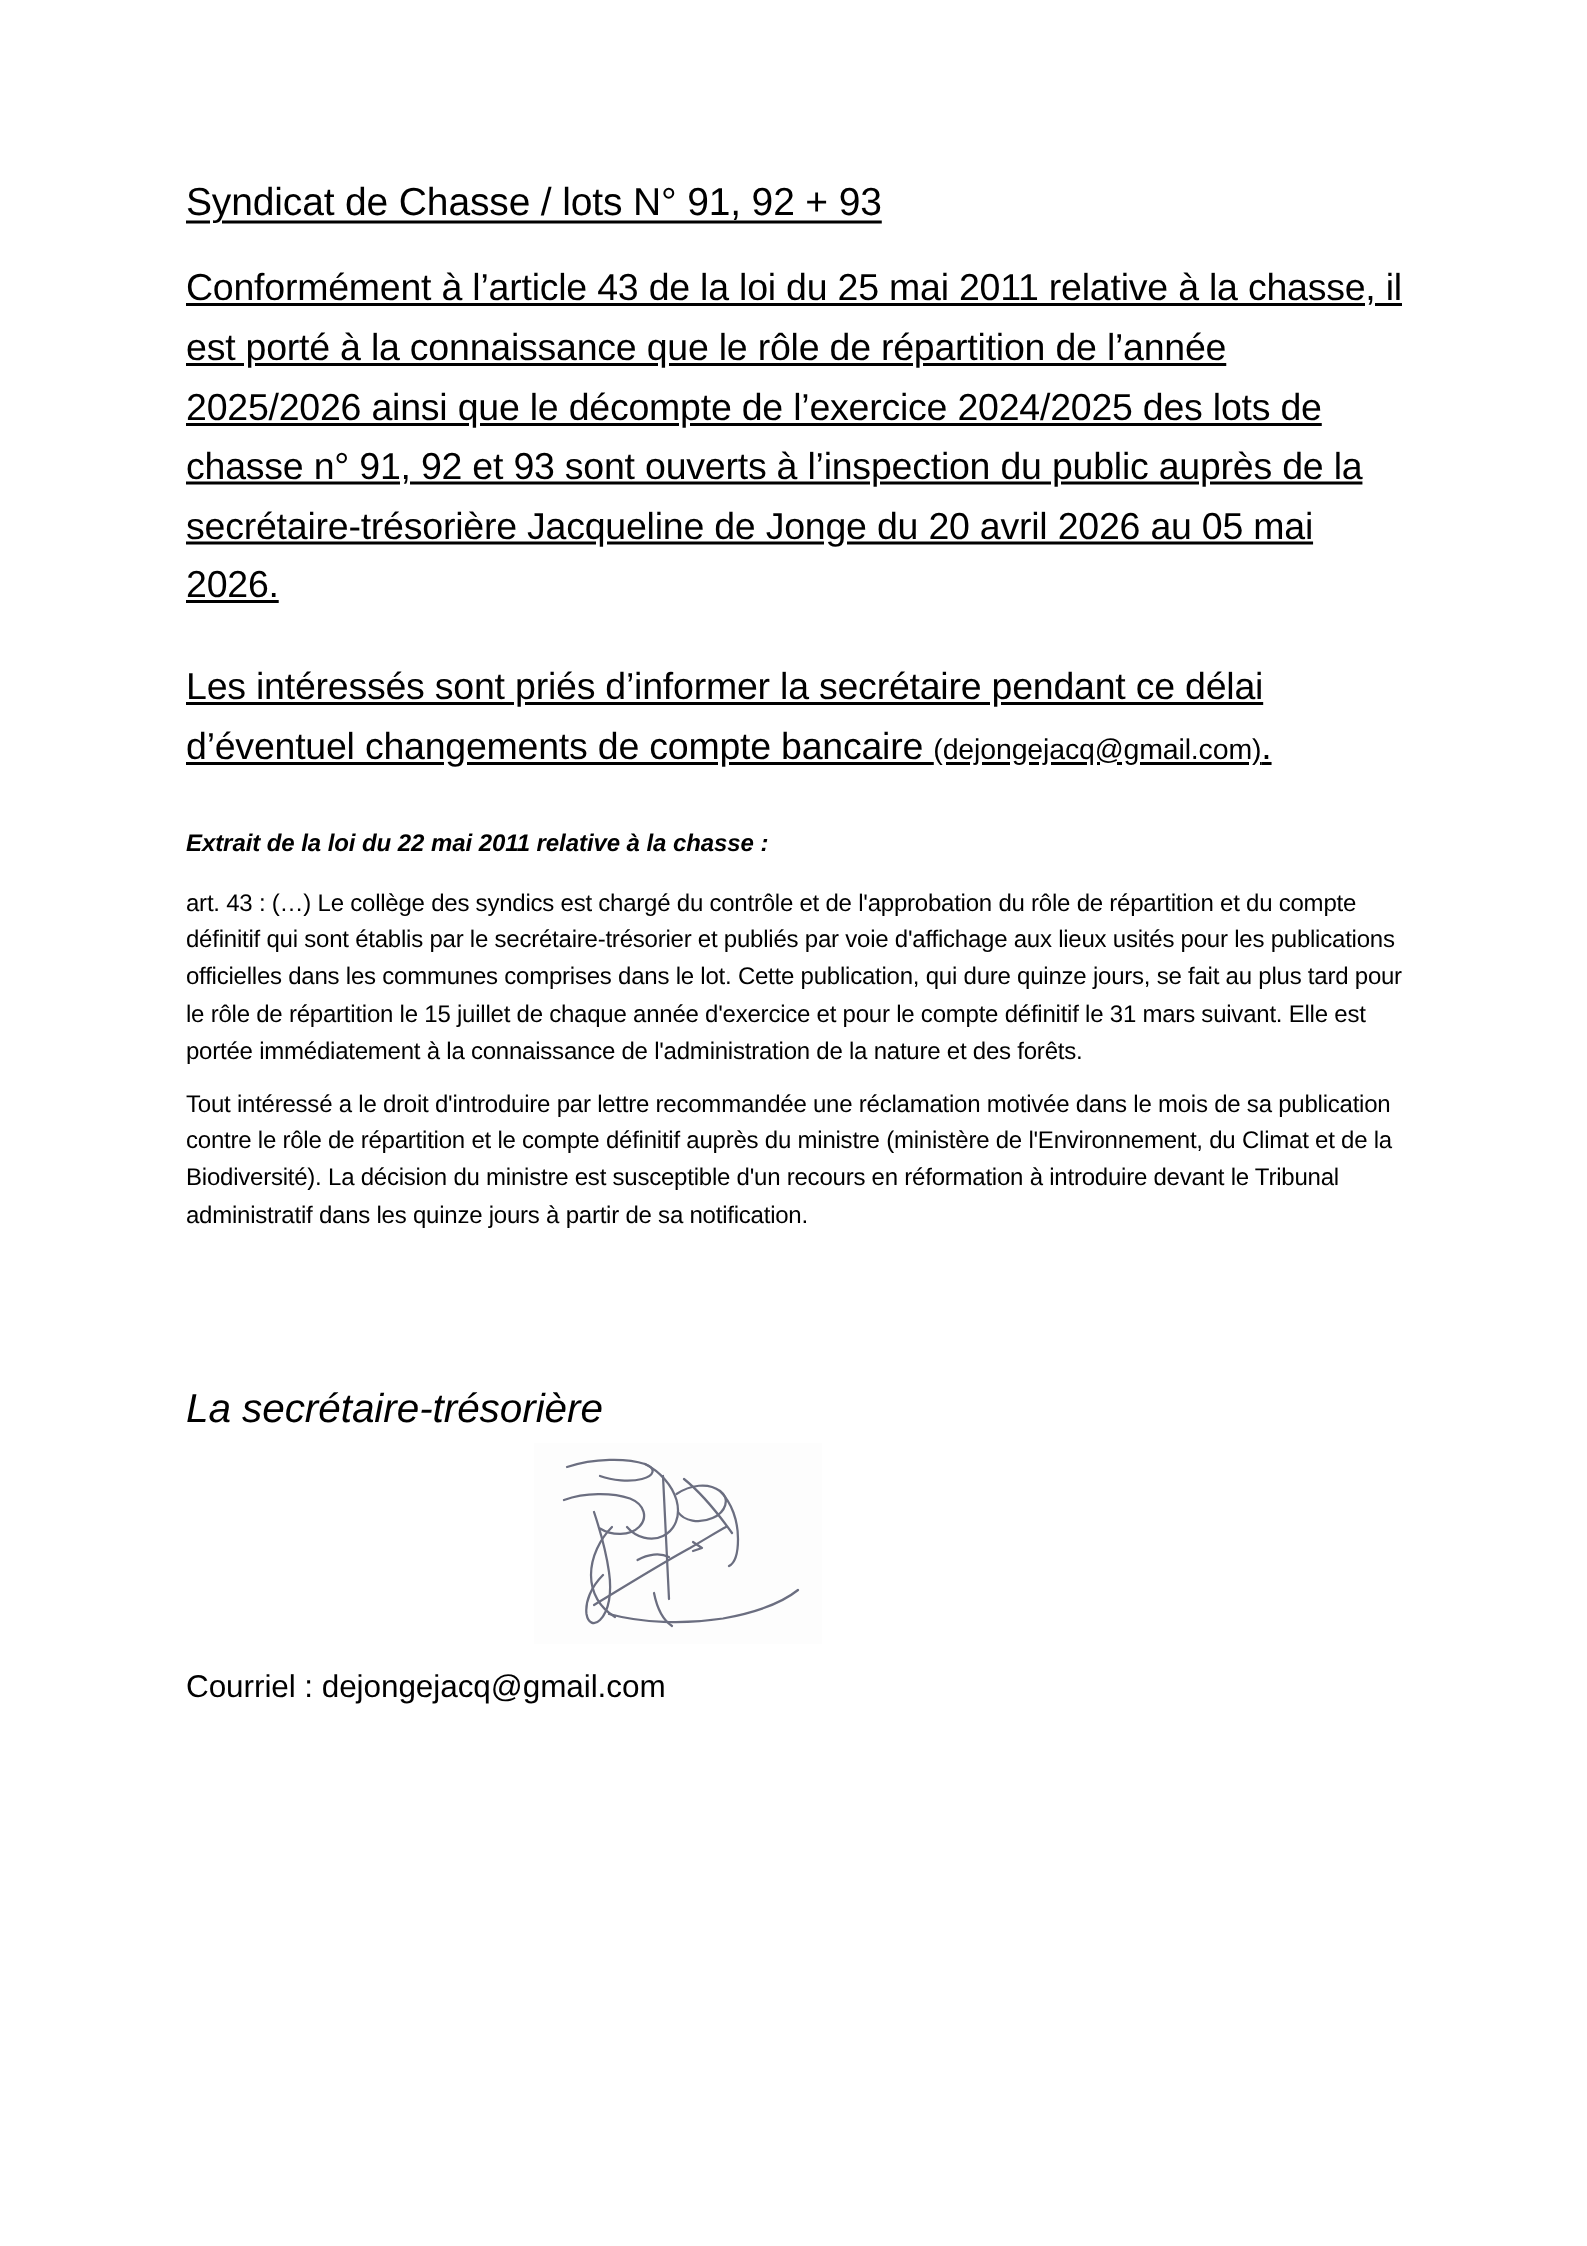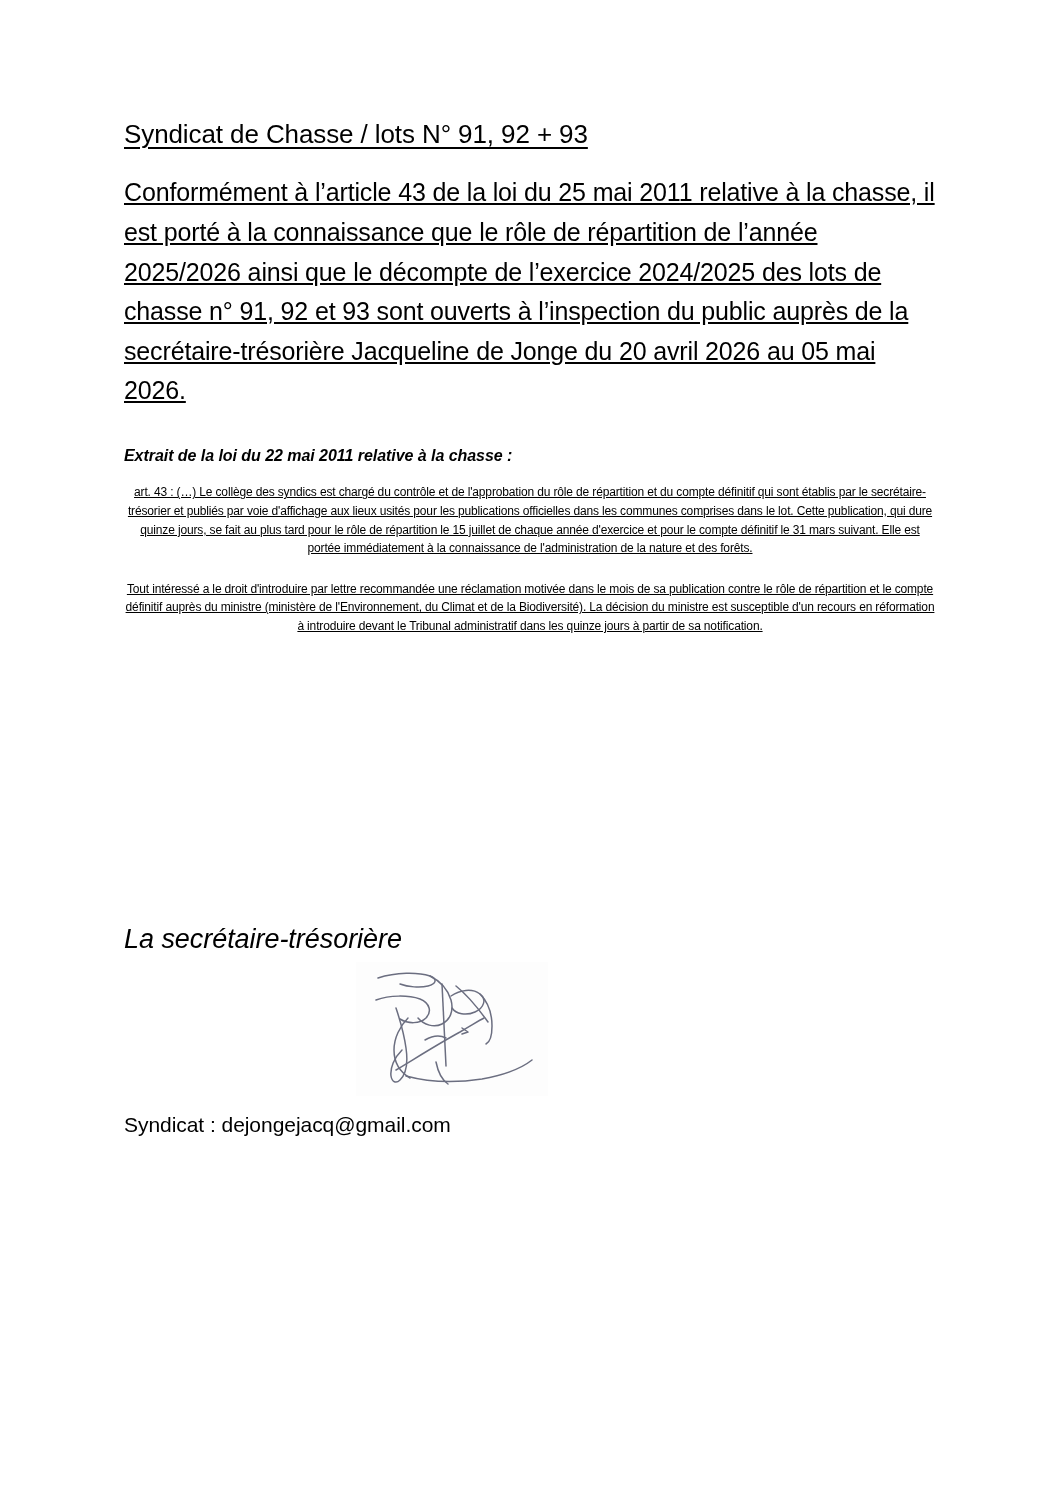--- a/index.html
+++ b/index.html
@@ -70,29 +70,28 @@
     font-size: 16px;
     font-style: italic;
     font-weight: bold;
     letter-spacing: -0.05px;
     margin: 34px 0 0 0;
     line-height: 1.4;
   }
 
   
   .legal-para {
-    font-size: 12px;
+    font-size: 16px;
     line-height: 1.55;
     letter-spacing: -0.15px;
     margin: 16px 0 0 0;
-    text-align: center;
+    text-align: left;
     max-width: 812px;
-    text-decoration: underline;
   }
-  .legal-para.second { margin-top: 22px; }
+  .legal-para.second { margin-top: 10px; }
 
   
   .sig-label {
     font-size: 27px;
     letter-spacing: -0.05px;
     margin: 0;
     line-height: 1.4;
     position: absolute;
     left: 124px;
     top: 921px;
@@ -123,20 +122,21 @@
 <body>
 
 <div class="page">
 
   <div class="content">
 
     <h1 class="doc-title"><span class="u">Syndicat de Chasse / lots N° 91, 92 + 93</span></h1>
 
     <p class="body-para first">Conformément à l’article 43 de la loi du 25 mai 2011 relative à la chasse, il est porté à la connaissance que le rôle de répartition de l’année 2025/2026 ainsi que le décompte de l’exercice 2024/2025 des lots de chasse n° 91, 92 et 93 sont ouverts à l’inspection du public auprès de la secrétaire-trésorière Jacqueline de Jonge du 20 avril 2026 au 05 mai 2026.</p>
 
+    <p class="body-para"><span>Les intéressés sont priés d’informer la secrétaire pendant ce délai d’éventuel changements de compte bancaire </span><span class="email-inline">(dejongejacq@gmail.com)</span><span>.</span></p>
 
     <p class="extract-heading">Extrait de la loi du 22 mai 2011 relative à la chasse :</p>
 
     <p class="legal-para">art. 43 : (…) Le collège des syndics est chargé du contrôle et de l'approbation du rôle de répartition et du compte définitif qui sont établis par le secrétaire-trésorier et publiés par voie d'affichage aux lieux usités pour les publications officielles dans les communes comprises dans le lot. Cette publication, qui dure quinze jours, se fait au plus tard pour le rôle de répartition le 15 juillet de chaque année d'exercice et pour le compte définitif le 31 mars suivant. Elle est portée immédiatement à la connaissance de l'administration de la nature et des forêts.</p>
 
     <p class="legal-para second">Tout intéressé a le droit d'introduire par lettre recommandée une réclamation motivée dans le mois de sa publication contre le rôle de répartition et le compte définitif auprès du ministre (ministère de l'Environnement, du Climat et de la Biodiversité). La décision du ministre est susceptible d'un recours en réformation à introduire devant le Tribunal administratif dans les quinze jours à partir de sa notification.</p>
 
   </div>
 
   <p class="sig-label">La secrétaire-trésorière</p>
@@ -155,15 +155,15 @@
         <path d="M124 32 C132 40, 136 52, 136 64 C136 74, 134 80, 130 82"></path>
         <path d="M100 24 C110 32, 122 46, 132 60"></path>
         <path d="M40 108 C60 96, 82 82, 104 70 C116 63, 124 58, 128 56"></path>
         <path d="M106 66 L112 70 L106 72"></path>
         <path d="M50 114 C72 120, 100 121, 126 117 C148 113, 166 106, 176 98"></path>
         <path d="M80 100 C82 110, 86 118, 92 122"></path>
       </g>
     </svg>
   </div>
 
-  <p class="courriel">Syndicat : dejongejacq@gmail.com</p>
+  <p class="courriel">Courriel : dejongejacq@gmail.com</p>
 
 </div>
 
 </body></html>

